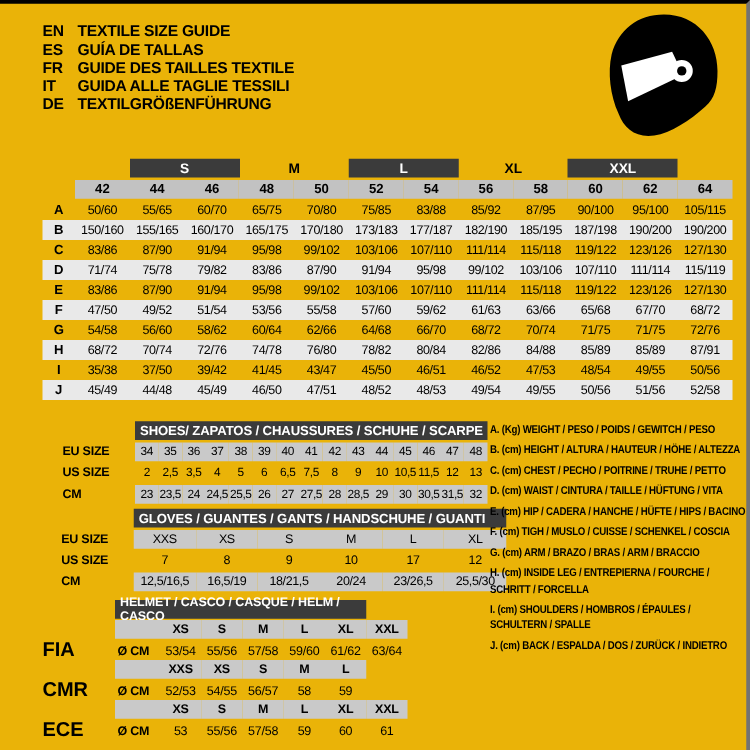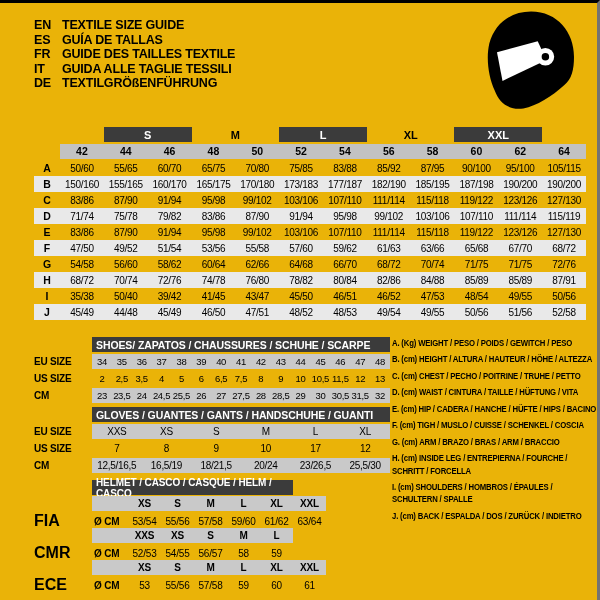--- a/index.html
+++ b/index.html
@@ -33,23 +33,23 @@
   .size-row .cell { background:#c2c2c2; text-align:center; height:15px; line-height:15px; }
   .size-row .corner { background:transparent; }
   .trow { }
   .trow .cell { text-align:center; font-size:10px; letter-spacing:-0.3px; }
   .trow .rowlabel { font-weight:bold; font-size:10.5px; letter-spacing:0; }
   .stripe { background:#e9e9e9; }
 
   
   .simple-table { position:absolute; left:34px; width:356px; }
   .shoes  { top:334px; }
-  .gloves { top:404px; }
+  .gloves { top:404px;margin-left:15px; }
   .srow { display:grid; height:15px; margin-bottom:2px; align-items:center; }
-  .shoes  .srow { grid-template-columns:58px repeat(15,1fr); }
+  .shoes  .srow { grid-template-columns:58px repeat(15,1fr);margin-left:16px; }
   .gloves .srow { grid-template-columns:58px repeat(6,1fr); }
   .shoes .srow.head, .gloves .srow.head { grid-template-columns:58px 1fr; }
   .slabel { font-weight:bold; font-size:10px; letter-spacing:-0.2px; }
   .sbar { background:#3b3b3b; color:#fff; font-weight:bold; font-size:10.5px;
           height:15px; display:flex; align-items:center; padding-left:4px; letter-spacing:-0.1px; }
   .scell { text-align:center; font-size:9.5px; letter-spacing:-0.3px; height:15px; line-height:15px; }
   .gloves .scell { font-size:10px; }
   .shade { background:#c9c9c9; }
 
   
@@ -247,21 +247,21 @@
           <div class="cell">80/84</div>
           <div class="cell">82/86</div>
           <div class="cell">84/88</div>
           <div class="cell">85/89</div>
           <div class="cell">85/89</div>
           <div class="cell">87/91</div>
         </div>
         <div class="grid-row trow">
           <div class="cell rowlabel">I</div>
           <div class="cell">35/38</div>
-          <div class="cell">50/40</div>
+          <div class="cell">37/50</div>
           <div class="cell">39/42</div>
           <div class="cell">41/45</div>
           <div class="cell">43/47</div>
           <div class="cell">45/50</div>
           <div class="cell">46/51</div>
           <div class="cell">46/52</div>
           <div class="cell">47/53</div>
           <div class="cell">48/54</div>
           <div class="cell">49/55</div>
           <div class="cell">50/56</div>

